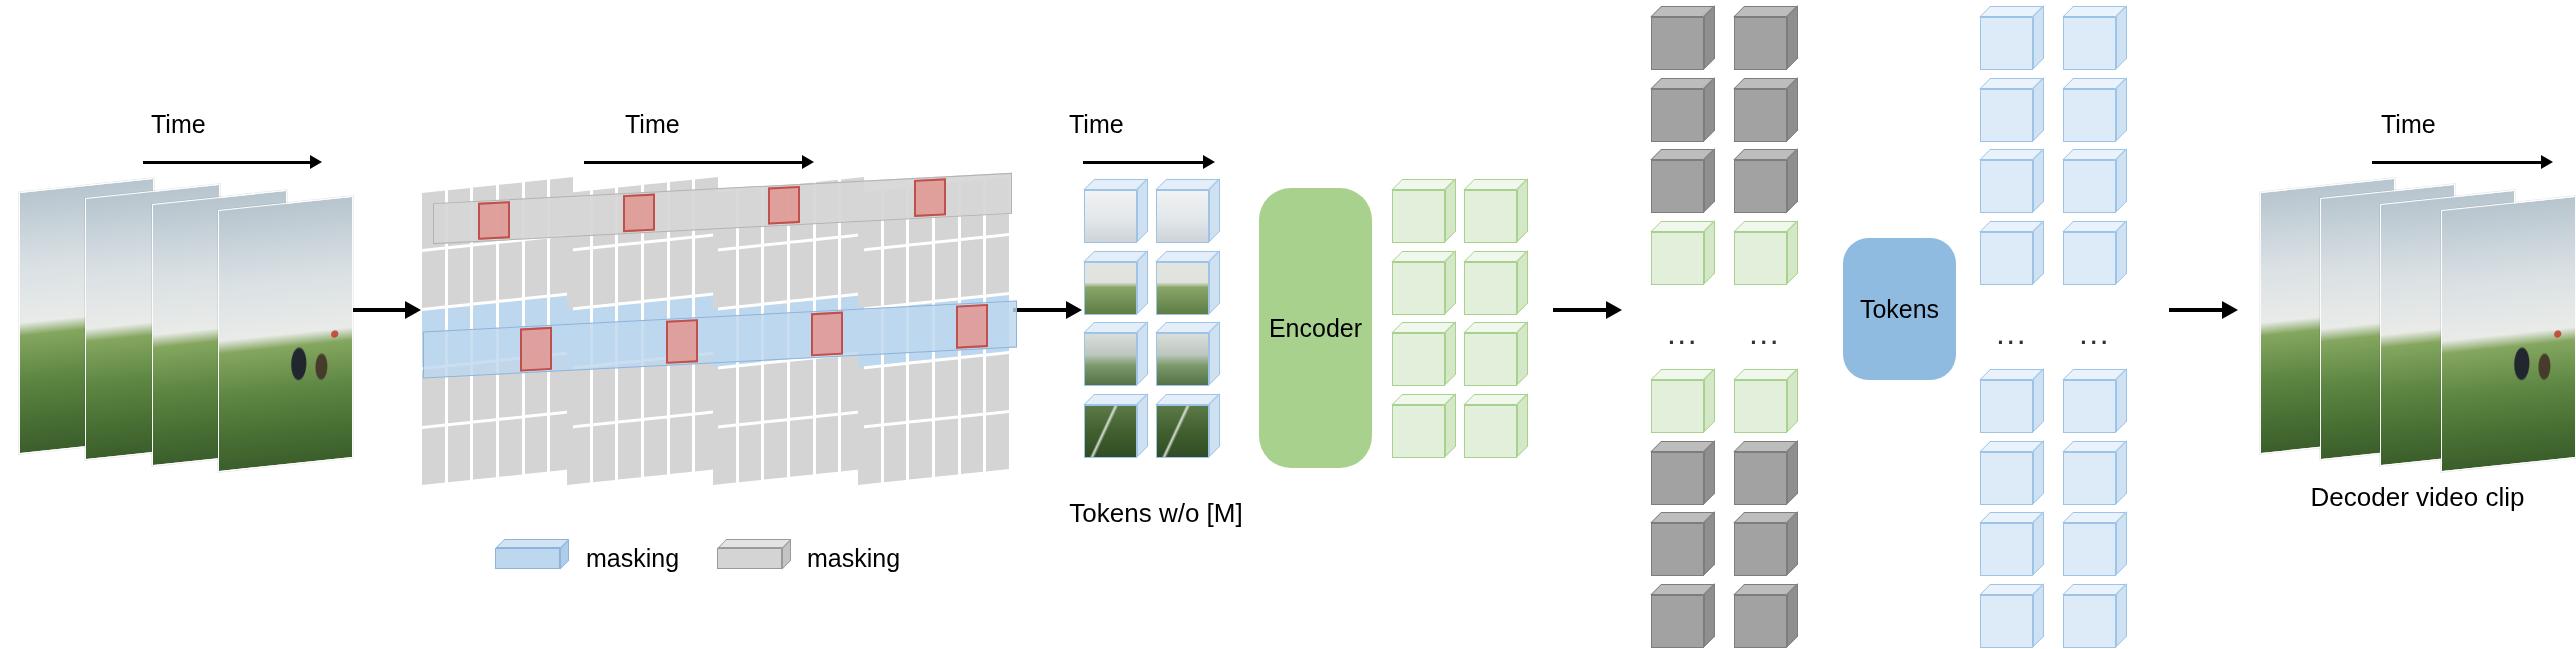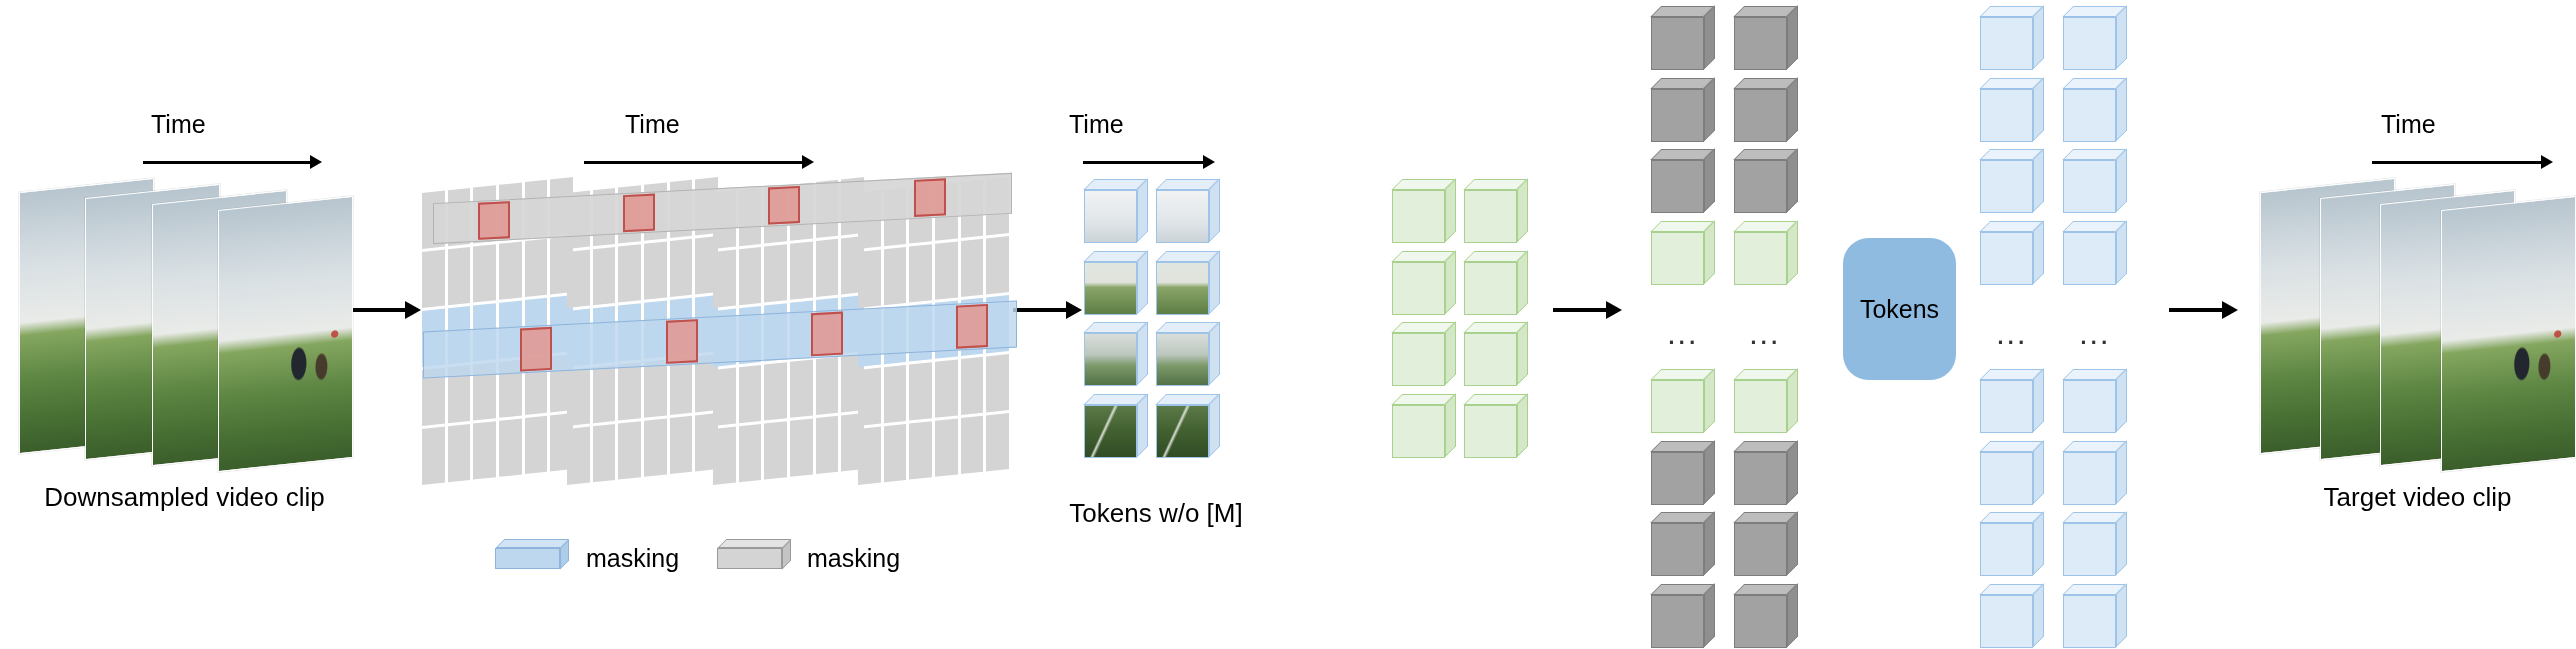--- a/index.html
+++ b/index.html
@@ -94,21 +94,20 @@
 <div class="canvas">
 
   <div class="time" style="left:151px;top:110px;width:151px">Time</div>
   <div class="tarrow" style="left:143px;top:161px;width:167px"></div>
   <div class="abs" style="left:19px;top:179px;width:339px;height:301px">
     <div class="vframe" style="left:0;top:6px;z-index:1"></div>
     <div class="vframe" style="left:66px;top:12px;z-index:2"></div>
     <div class="vframe" style="left:133px;top:18px;z-index:3"></div>
     <div class="vframe" style="left:199px;top:24px;z-index:4"></div>
   </div>
-  <div class="caption" style="left:7.5px;top:482px;width:354px">Downsampled video clip</div>
 
   <div class="flowarrow" style="left:352px;top:308px;width:54px"></div>
 
   <div class="time" style="left:625px;top:110px;width:151px">Time</div>
   <div class="tarrow" style="left:584px;top:161px;width:218px"></div>
 
   <div class="planehost" style="left:422px;top:185px;width:602px;height:301px">
       <div class="plane" style="left: 0px;">
         <div class="pcell"></div>
         <div class="pcell"></div>
@@ -307,20 +306,21 @@
         <div class="cf"></div>
       </div>
       <div class="cube kind-tok4" style="left: 72px; top: 215px;">
         <div class="ct"></div>
         <div class="cr"></div>
         <div class="cf"></div>
       </div>
     </div>
   <div class="caption" style="left:1043px;top:498px;width:226px">Tokens w/o [M]</div>
 
+  <div class="block enc blocklabel" style="left:1259px;top:188px;width:113px;height:280px">Encoder</div>
 
   <div class="cubehost" style="left:1392px;top:179px">
       <div class="cube kind-latent" style="left: 0px; top: 0px;">
         <div class="ct"></div>
         <div class="cr"></div>
         <div class="cf"></div>
       </div>
       <div class="cube kind-latent" style="left: 72px; top: 0px;">
         <div class="ct"></div>
         <div class="cr"></div>
@@ -539,16 +539,16 @@
   <div class="flowarrow" style="left:2169px;top:308px;width:54px"></div>
 
   <div class="time" style="left:2381px;top:110px;width:151px">Time</div>
   <div class="tarrow" style="left:2372px;top:161px;width:169px"></div>
   <div class="abs" style="left:2260px;top:179px;width:316px;height:301px">
     <div class="vframe" style="left:0;top:6px;z-index:1"></div>
     <div class="vframe" style="left:60px;top:12px;z-index:2"></div>
     <div class="vframe" style="left:120px;top:18px;z-index:3"></div>
     <div class="vframe" style="left:181px;top:24px;z-index:4"></div>
   </div>
-  <div class="caption" style="left:2282px;top:482px;width:271px">Target video clip</div>
+  <div class="caption" style="left:2282px;top:482px;width:271px">Decoder video clip</div>
 
 </div>
 
 
 </body></html>

